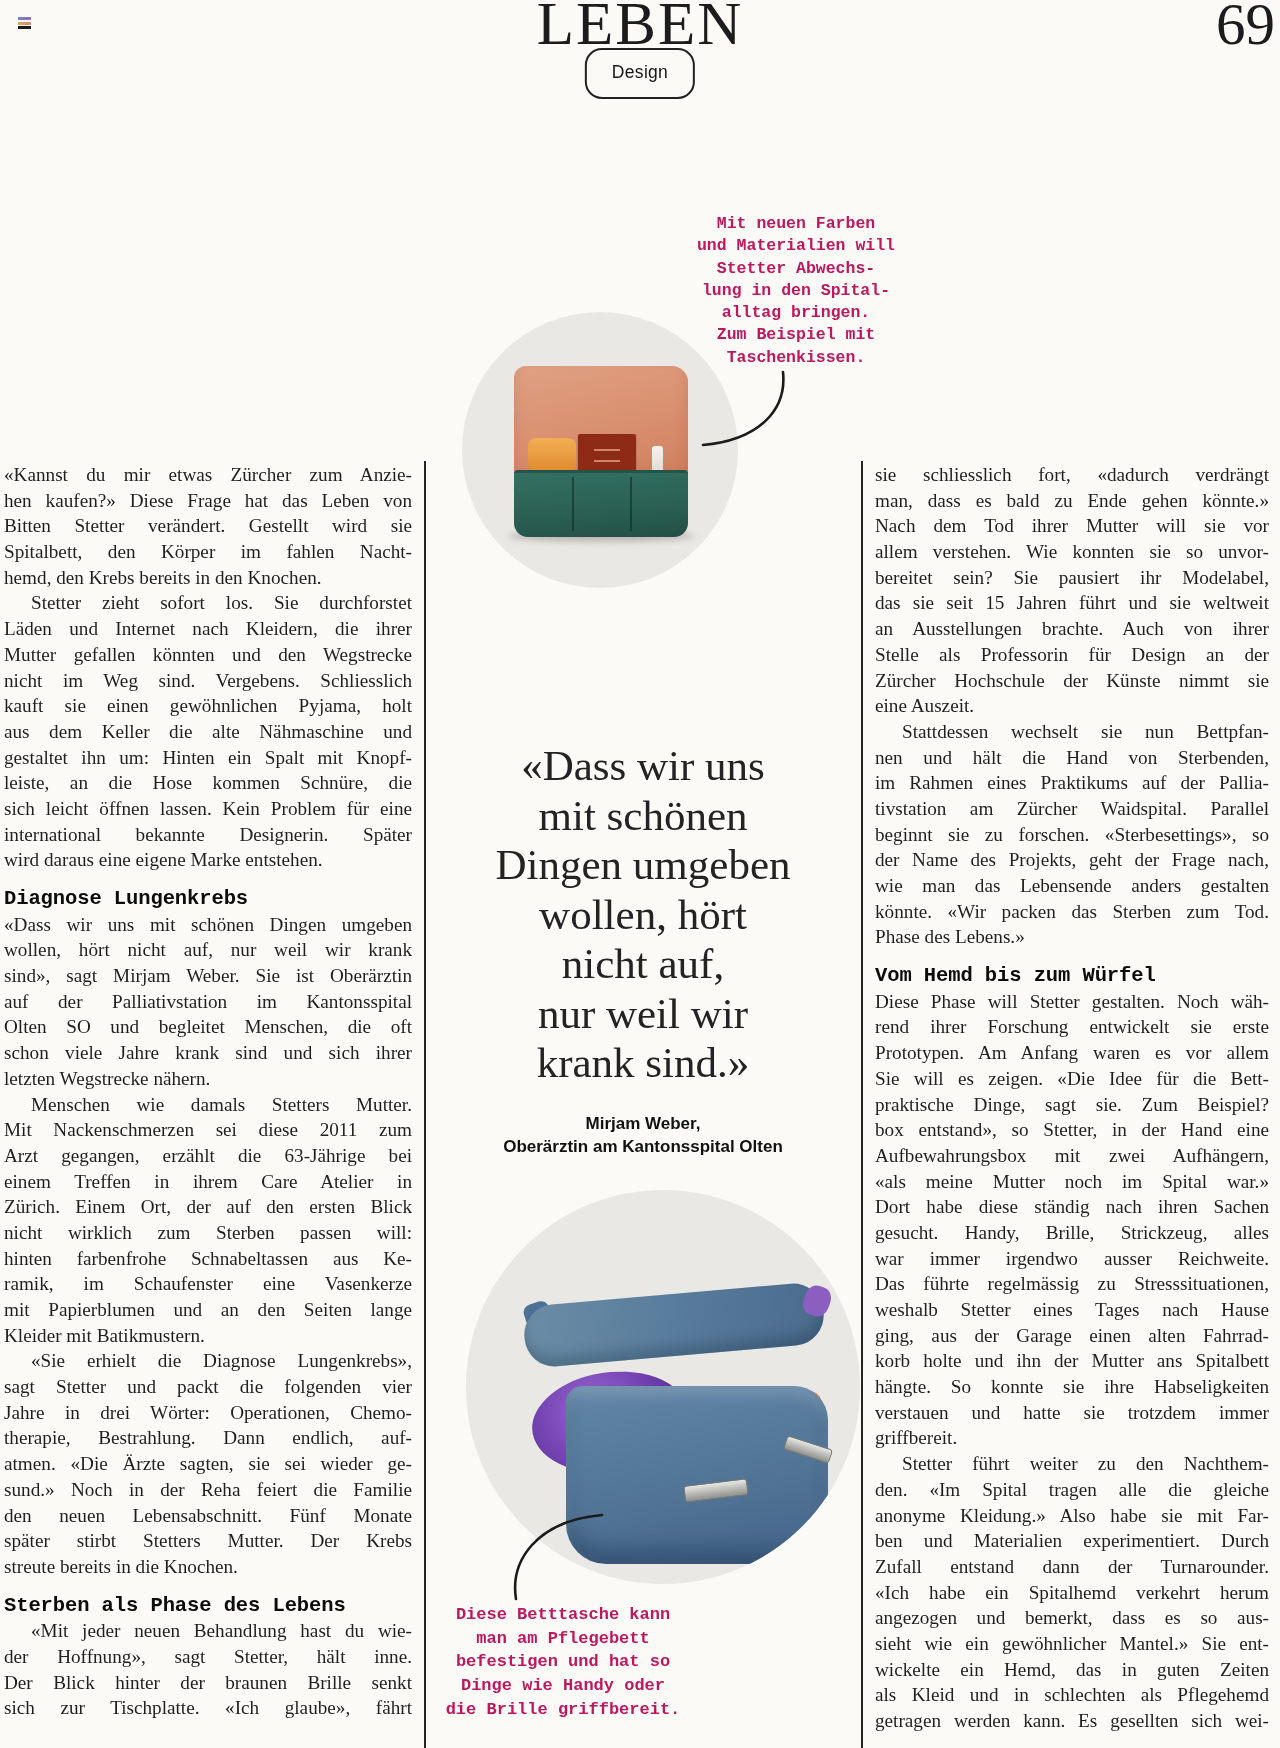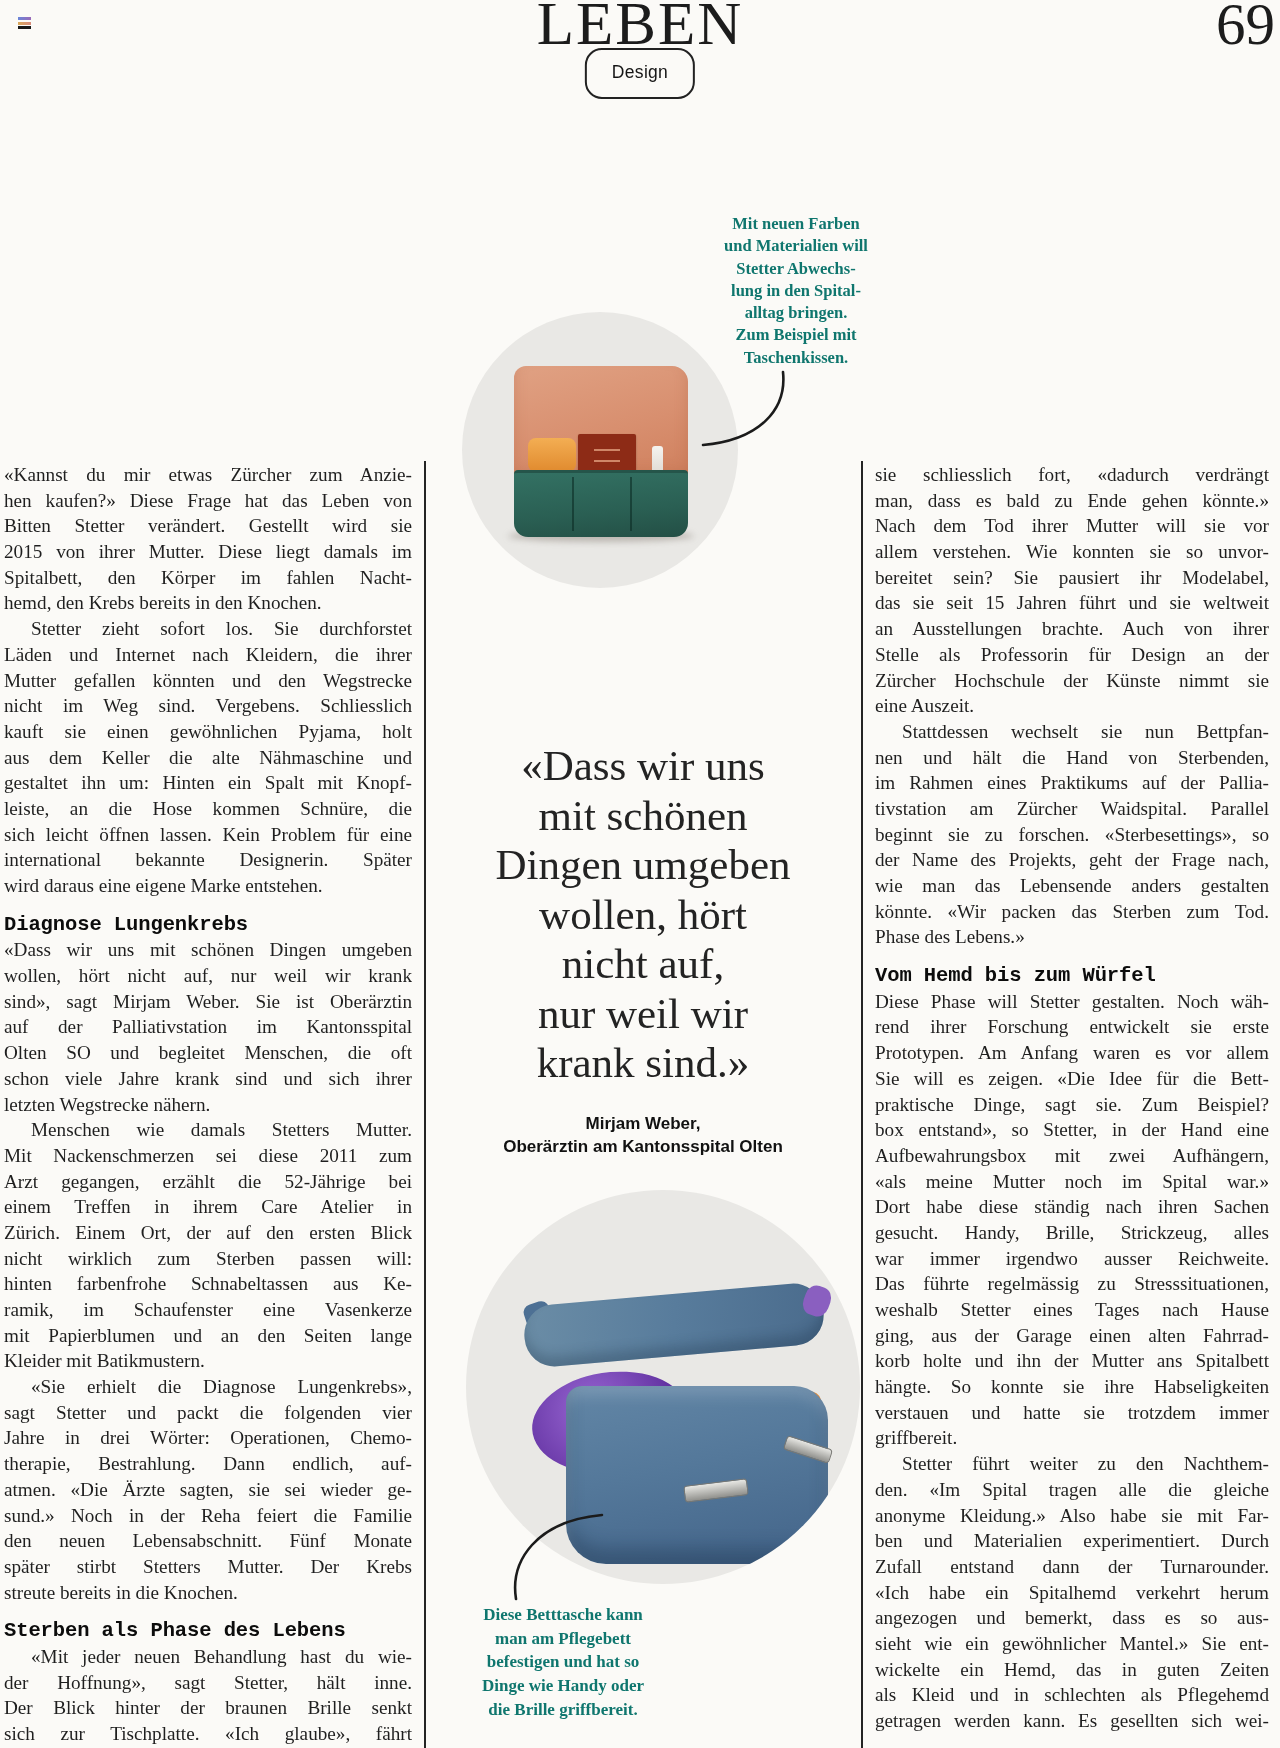--- a/index.html
+++ b/index.html
@@ -32,22 +32,22 @@
   #colL{left:4px;width:408px;}
   #colR{left:875px;width:394px;}
   .ln{height:25.7px;overflow:hidden;text-align:justify;text-align-last:justify;}
   .ln.end{text-align-last:left;}
   .ln.ind{text-indent:27px;}
   .subhead{font-family:Liberation Mono, monospace;font-weight:bold;
       font-size:20.5px;line-height:25.7px;margin-top:13px;color:#0c0c0c;
       letter-spacing:-.1px;text-align:left;}
 
   
-  .cap{position:absolute;font-family:Liberation Serif, serif;font-weight:bold;
-      text-align:center;color:#0f766e;font-size:16.5px;}
+  .cap{position:absolute;font-family:Liberation Mono, monospace;font-weight:bold;
+      text-align:center;color:#be185d;font-size:16.5px;}
   #capTop{left:666px;top:213px;width:260px;line-height:22.3px;}
   #capBot{left:443px;top:1603px;width:240px;line-height:23.7px;font-size:17px;}
 
   
   #quote{position:absolute;left:427px;top:741px;width:432px;text-align:center;
       font-size:43px;line-height:49.5px;color:#232323;}
   #attrib{position:absolute;left:427px;top:1112px;width:432px;text-align:center;
       font-family:"Liberation Sans",sans-serif;font-weight:bold;font-size:17px;
       line-height:23px;color:#111;}
 
@@ -185,21 +185,20 @@
       <div class="cap-line">man am Pflegebett</div>
       <div class="cap-line">befestigen und hat so</div>
       <div class="cap-line">Dinge wie Handy oder</div>
       <div class="cap-line">die Brille griffbereit.</div>
     </div>
 
   <div class="col" id="colL">
       <div class="ln">«Kannst du mir etwas Zürcher zum Anzie-</div>
       <div class="ln">hen kaufen?» Diese Frage hat das Leben von</div>
       <div class="ln">Bitten Stetter verändert. Gestellt wird sie</div>
-      <div class="ln">2015 von ihrer Mutter. Diese liegt damals im</div>
       <div class="ln">Spitalbett, den Körper im fahlen Nacht-</div>
       <div class="ln end">hemd, den Krebs bereits in den Knochen.</div>
       <div class="ln ind">Stetter zieht sofort los. Sie durchforstet</div>
       <div class="ln">Läden und Internet nach Kleidern, die ihrer</div>
       <div class="ln">Mutter gefallen könnten und den Wegstrecke</div>
       <div class="ln">nicht im Weg sind. Vergebens. Schliesslich</div>
       <div class="ln">kauft sie einen gewöhnlichen Pyjama, holt</div>
       <div class="ln">aus dem Keller die alte Nähmaschine und</div>
       <div class="ln">gestaltet ihn um: Hinten ein Spalt mit Knopf-</div>
       <div class="ln">leiste, an die Hose kommen Schnüre, die</div>
@@ -209,21 +208,21 @@
       <div class="subhead">Diagnose Lungenkrebs</div>
       <div class="ln">«Dass wir uns mit schönen Dingen umgeben</div>
       <div class="ln">wollen, hört nicht auf, nur weil wir krank</div>
       <div class="ln">sind», sagt Mirjam Weber. Sie ist Oberärztin</div>
       <div class="ln">auf der Palliativstation im Kantonsspital</div>
       <div class="ln">Olten SO und begleitet Menschen, die oft</div>
       <div class="ln">schon viele Jahre krank sind und sich ihrer</div>
       <div class="ln end">letzten Wegstrecke nähern.</div>
       <div class="ln ind">Menschen wie damals Stetters Mutter.</div>
       <div class="ln">Mit Nackenschmerzen sei diese 2011 zum</div>
-      <div class="ln">Arzt gegangen, erzählt die 52-Jährige bei</div>
+      <div class="ln">Arzt gegangen, erzählt die 63-Jährige bei</div>
       <div class="ln">einem Treffen in ihrem Care Atelier in</div>
       <div class="ln">Zürich. Einem Ort, der auf den ersten Blick</div>
       <div class="ln">nicht wirklich zum Sterben passen will:</div>
       <div class="ln">hinten farbenfrohe Schnabeltassen aus Ke-</div>
       <div class="ln">ramik, im Schaufenster eine Vasenkerze</div>
       <div class="ln">mit Papierblumen und an den Seiten lange</div>
       <div class="ln end">Kleider mit Batikmustern.</div>
       <div class="ln ind">«Sie erhielt die Diagnose Lungenkrebs»,</div>
       <div class="ln">sagt Stetter und packt die folgenden vier</div>
       <div class="ln">Jahre in drei Wörter: Operationen, Chemo-</div>

